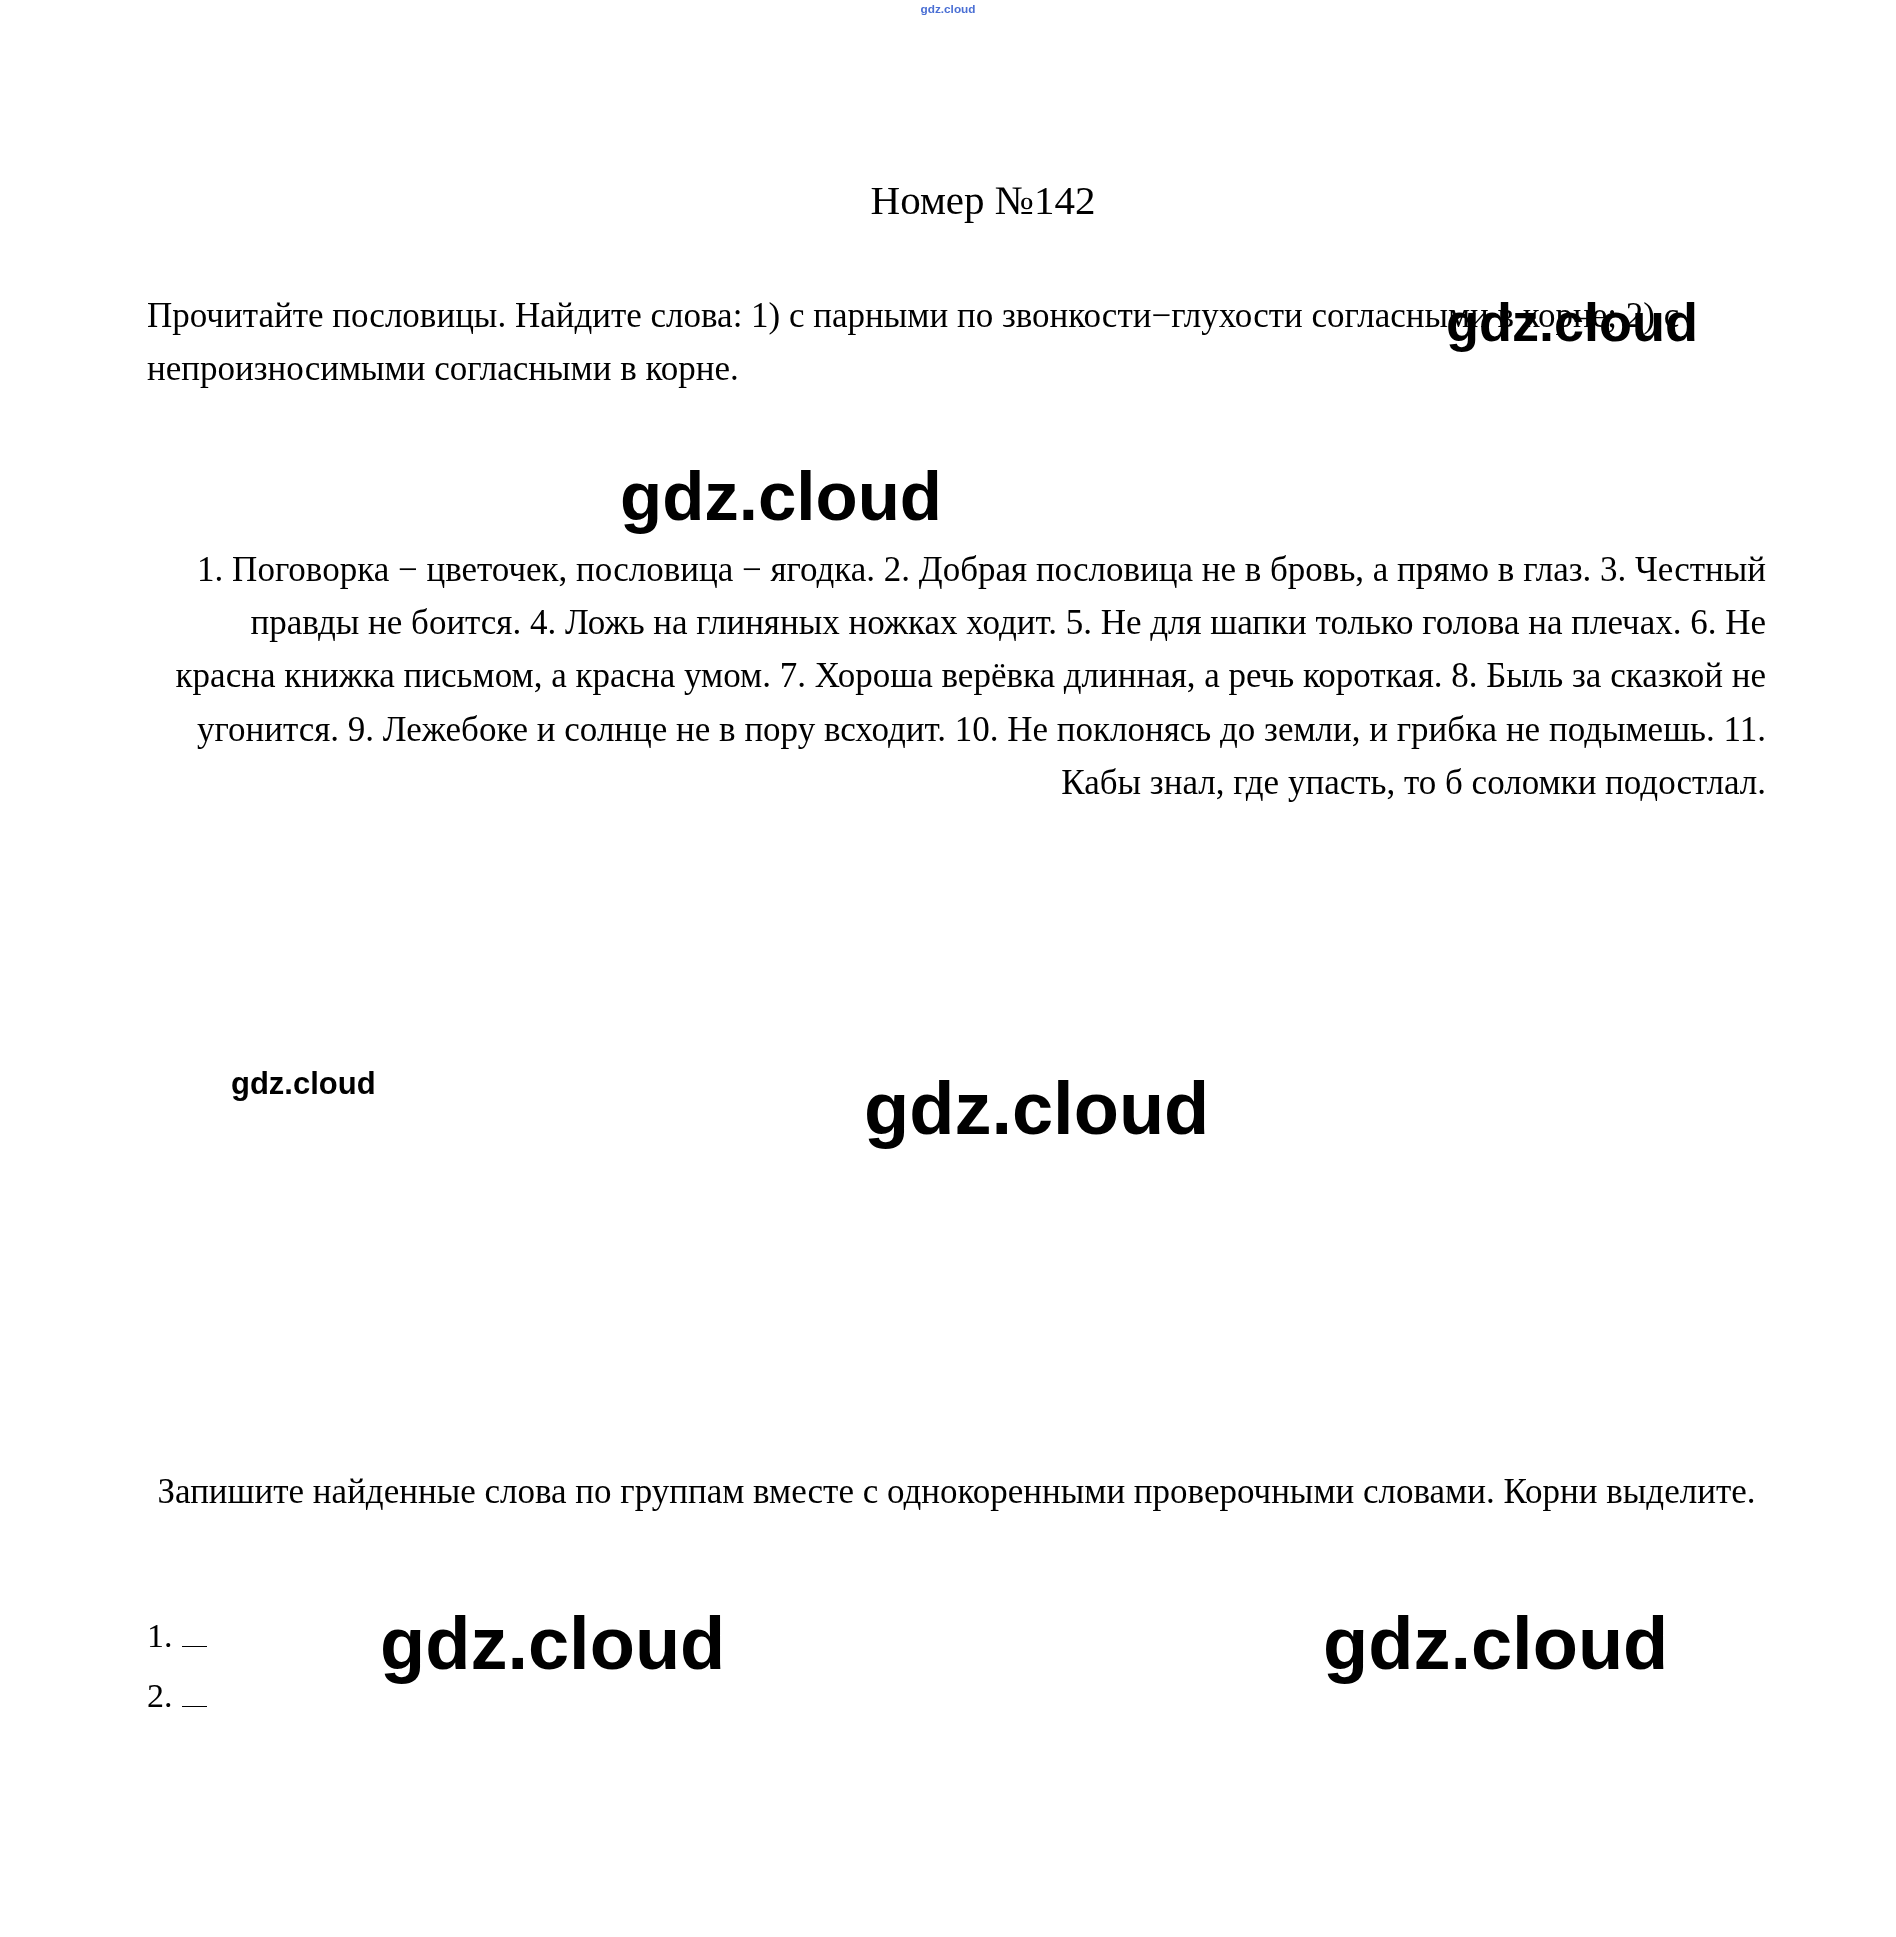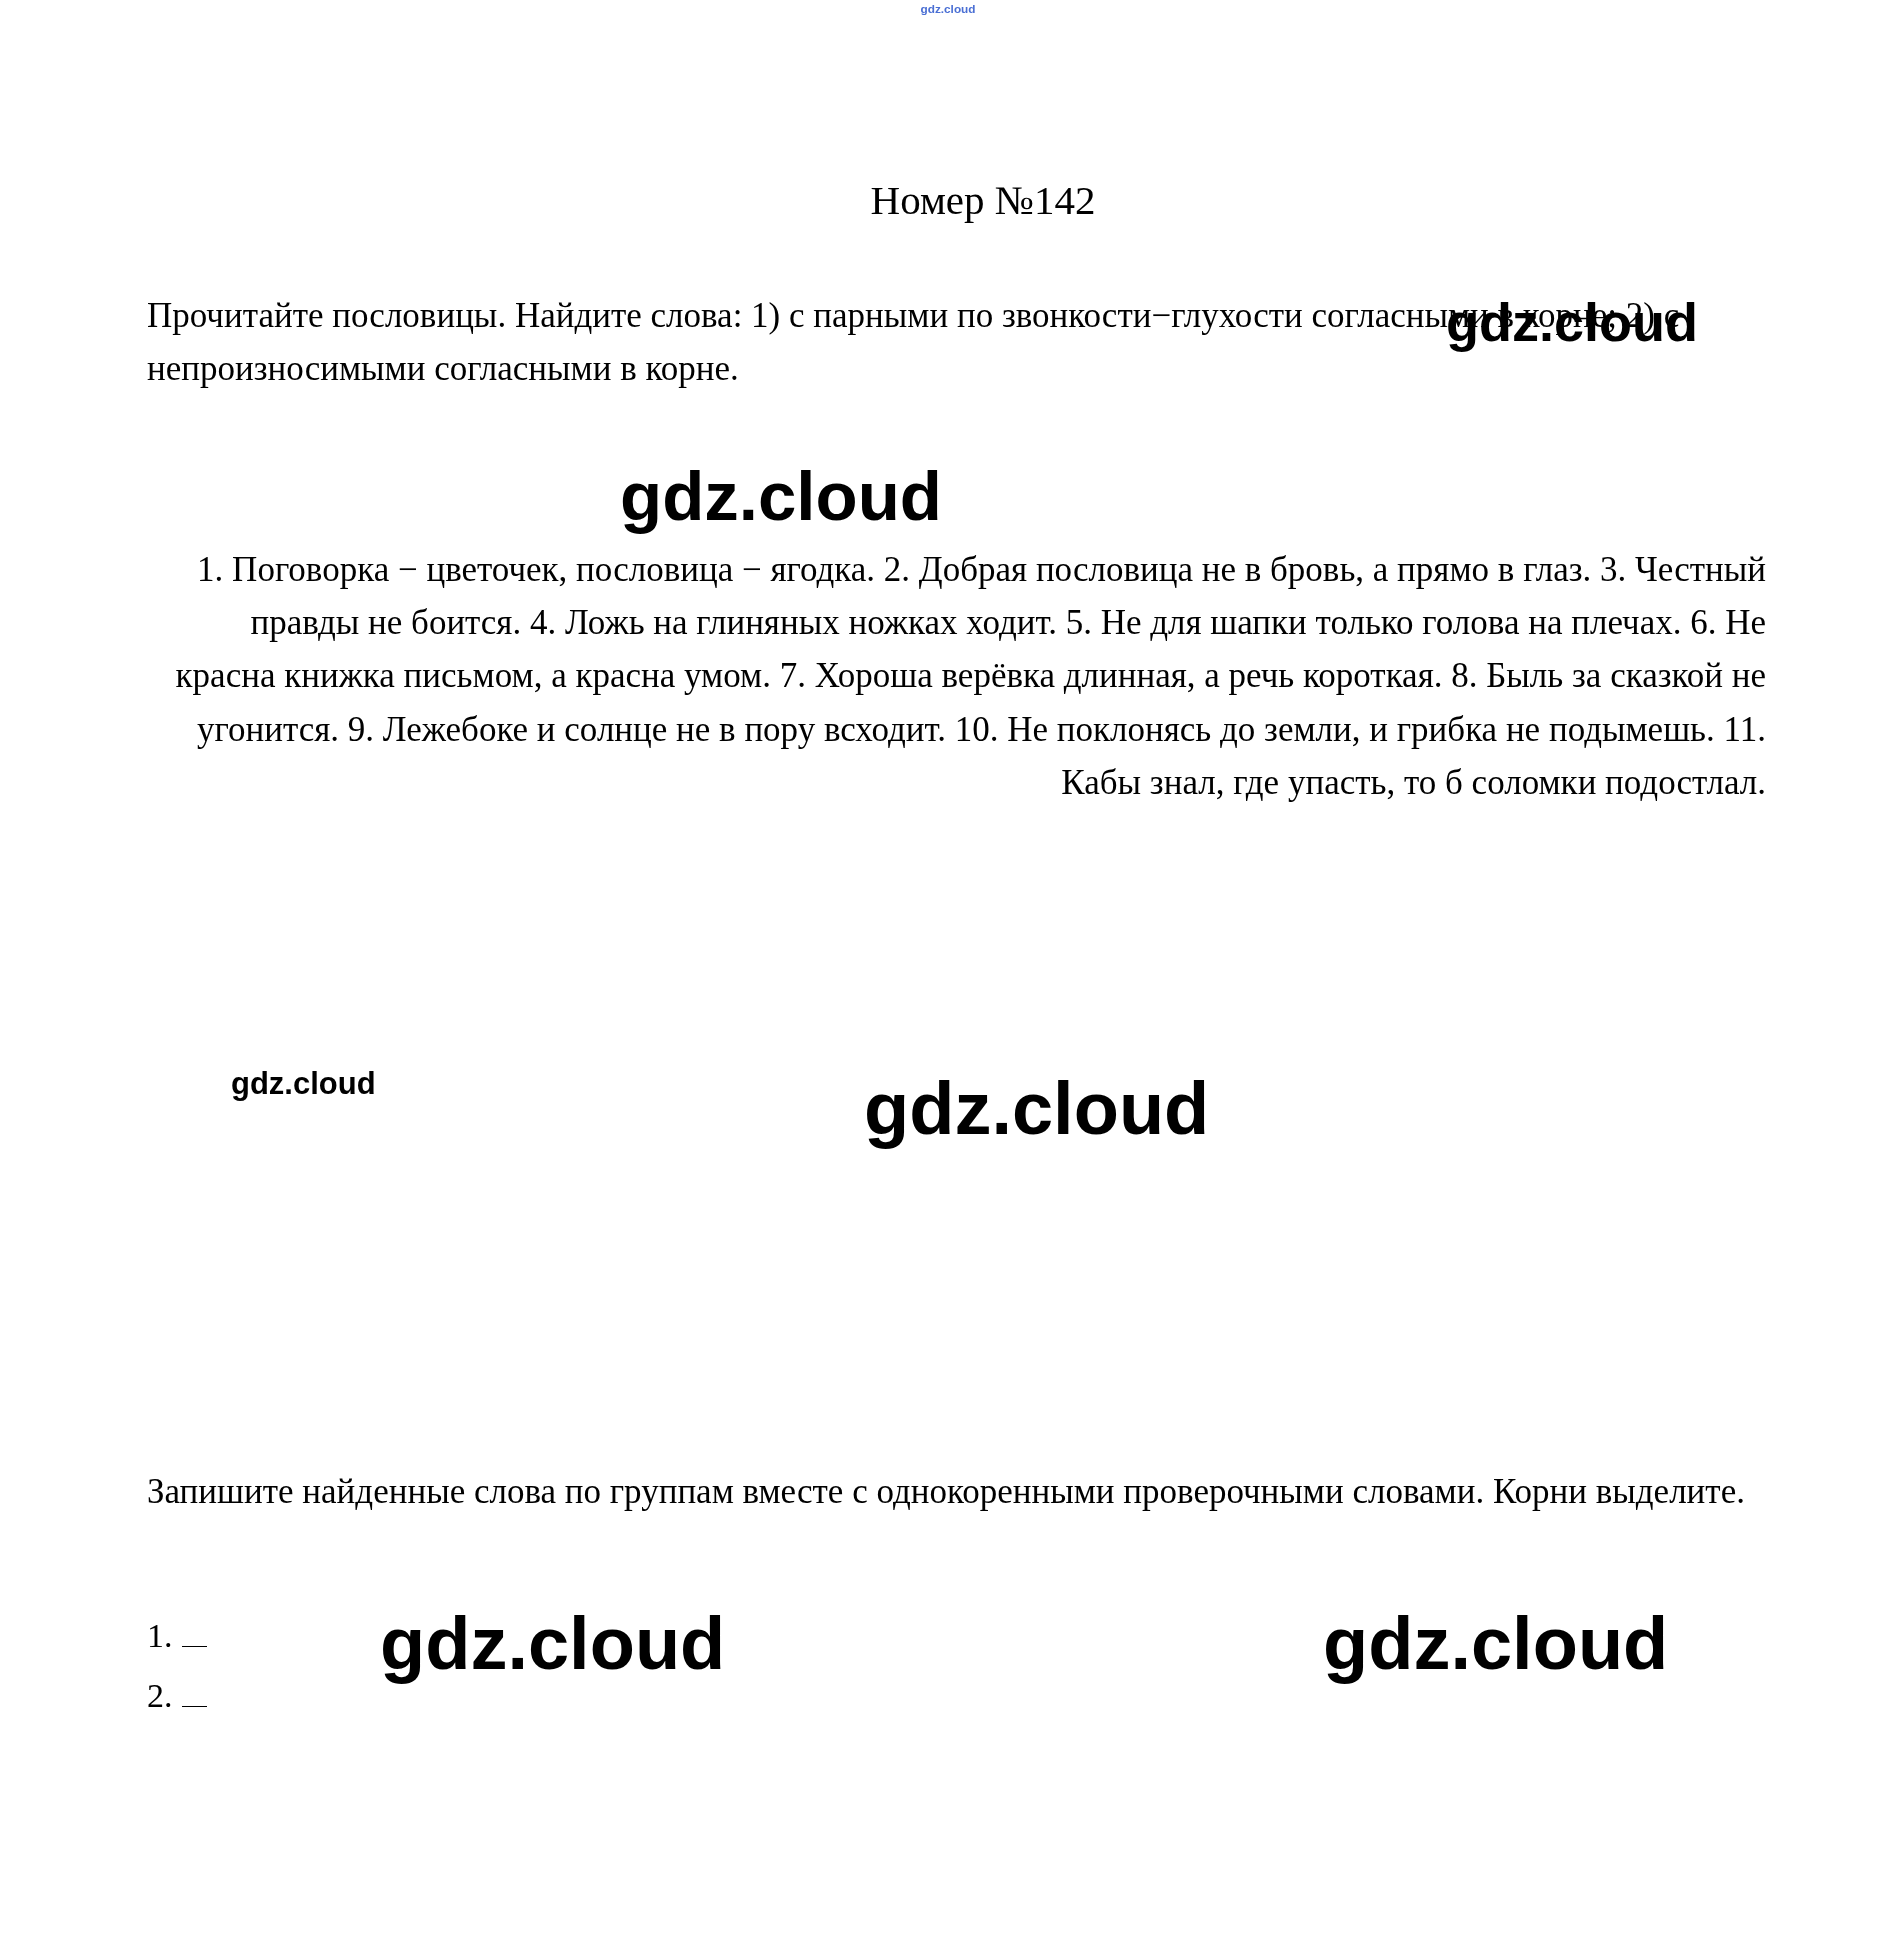--- a/index.html
+++ b/index.html
@@ -52,21 +52,21 @@
   .body-block {
     position: absolute;
     left: 147px;
     width: 1619px;
     font-size: 35px;
     line-height: 1.52;
   }
 
   #task-block { top: 289px; }
   #proverbs-block { top: 543px; text-align: right; }
-  #final-block { top: 1465px; }
+  #final-block { top: 1465px; text-align: center; }
 
   .list-block {
     position: absolute;
     left: 147px;
     width: 1619px;
     font-size: 34px;
     line-height: 1.75;
   }
   #answers-block { top: 1606px; }
 

